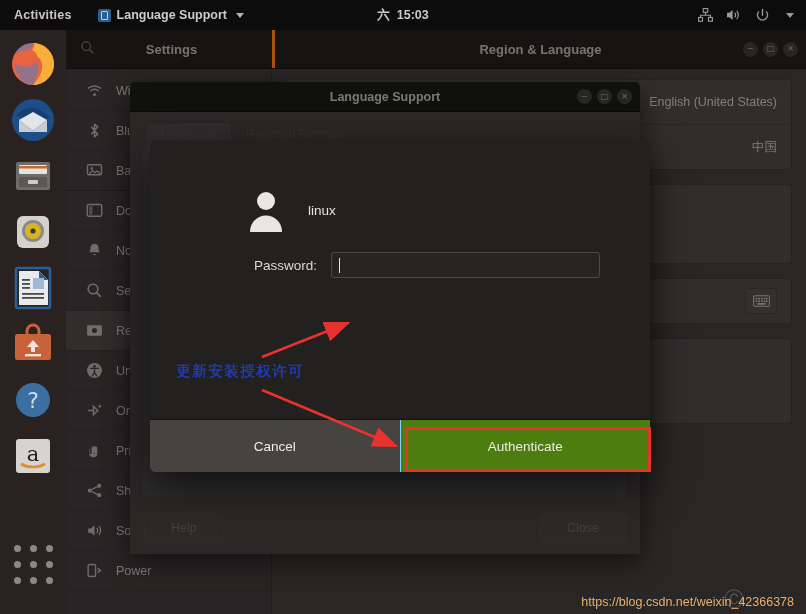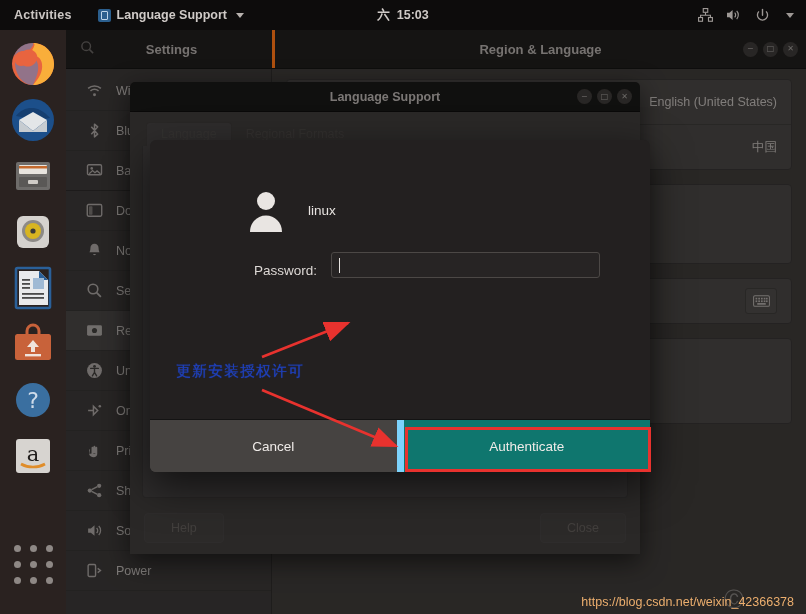--- a/index.html
+++ b/index.html
@@ -163,37 +163,37 @@
   #auth .headrow{display:flex;gap:22px;align-items:flex-start;}
   #auth .keyicon{width:56px;flex:none;padding-top:4px;}
   #auth .htxt{flex:1;}
   #auth h1{
     margin:0 0 10px 0;font-size:16.5px;color:#ece8e5;font-weight:700;letter-spacing:.1px;
   }
   #auth .sub{font-size:13.5px;color:#d7d2cf;line-height:19px;}
   #auth .userrow{display:flex;align-items:center;gap:20px;margin:20px 0 0 68px;text-align:center;}
   #auth .avatar{width:44px;height:44px;flex:none;}
   #auth .uname{font-size:13.5px;color:#e6e2df;}
-  #auth .pwrow{display:flex;align-items:flex-end;gap:14px;margin:20px 0 0 0;padding-left:78px;}
+  #auth .pwrow{display:flex;align-items:center;gap:14px;margin:20px 0 0 0;padding-left:78px;}
   #auth .pwlabel{font-size:13.5px;color:#ded9d6;}
   #auth .pwfield{
     flex:1;height:26px;background:#272424;border:1px solid #4c4846;border-radius:3px;
     display:flex;align-items:center;padding:0 7px;box-sizing:border-box;margin-right:24px;
   }
   #auth .caret{width:1px;height:15px;background:#e8e4e1;display:block;}
   #auth .btnbar{
     position:absolute;left:0;bottom:0;width:100%;height:52px;
     display:flex;background:#4a4745;border-top:1px solid #141313;
   }
   #auth .btnbar .b{
     flex:1;display:flex;align-items:center;justify-content:center;
     color:#efebe8;font-size:13.5px;
   }
   #auth .btnbar .b.cancel{background:#464341;}
-  #auth .btnbar .b.primary{background:#0f766e;border-left:7px solid #7dd3fc;}
+  #auth .btnbar .b.primary{background:#4d7c0f;border-left:1px solid #7dd3fc;}
 
   
   .anno{position:absolute;z-index:50;pointer-events:none;}
   #hlbox{
     position:absolute;left:405px;top:427px;width:246px;height:45px;
     border:3px solid #e8322e;z-index:52;box-sizing:border-box;
   }
   #cnnote{
     position:absolute;left:176px;top:362px;z-index:53;
     color:#1f3fb5;font-size:15px;font-family:"DejaVu Sans",sans-serif;letter-spacing:1px;

